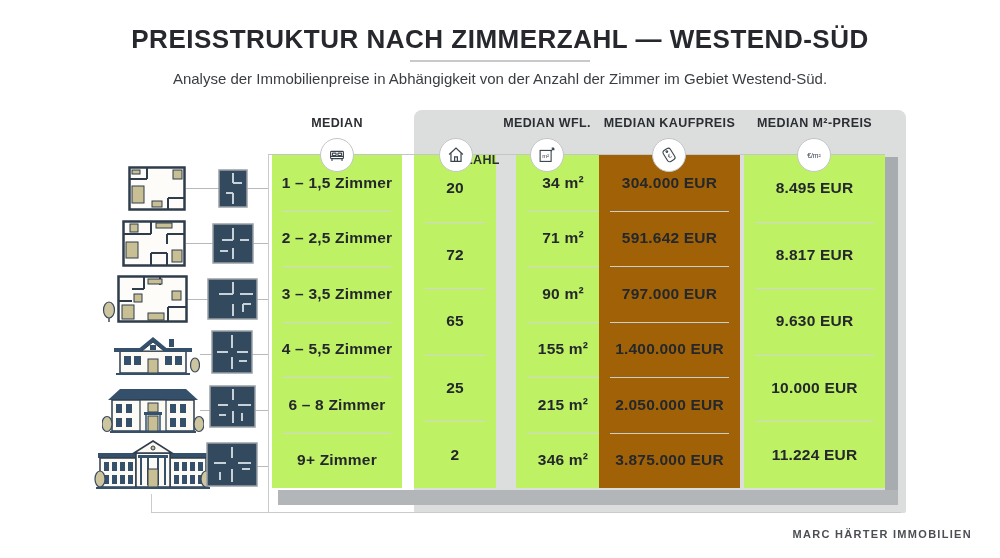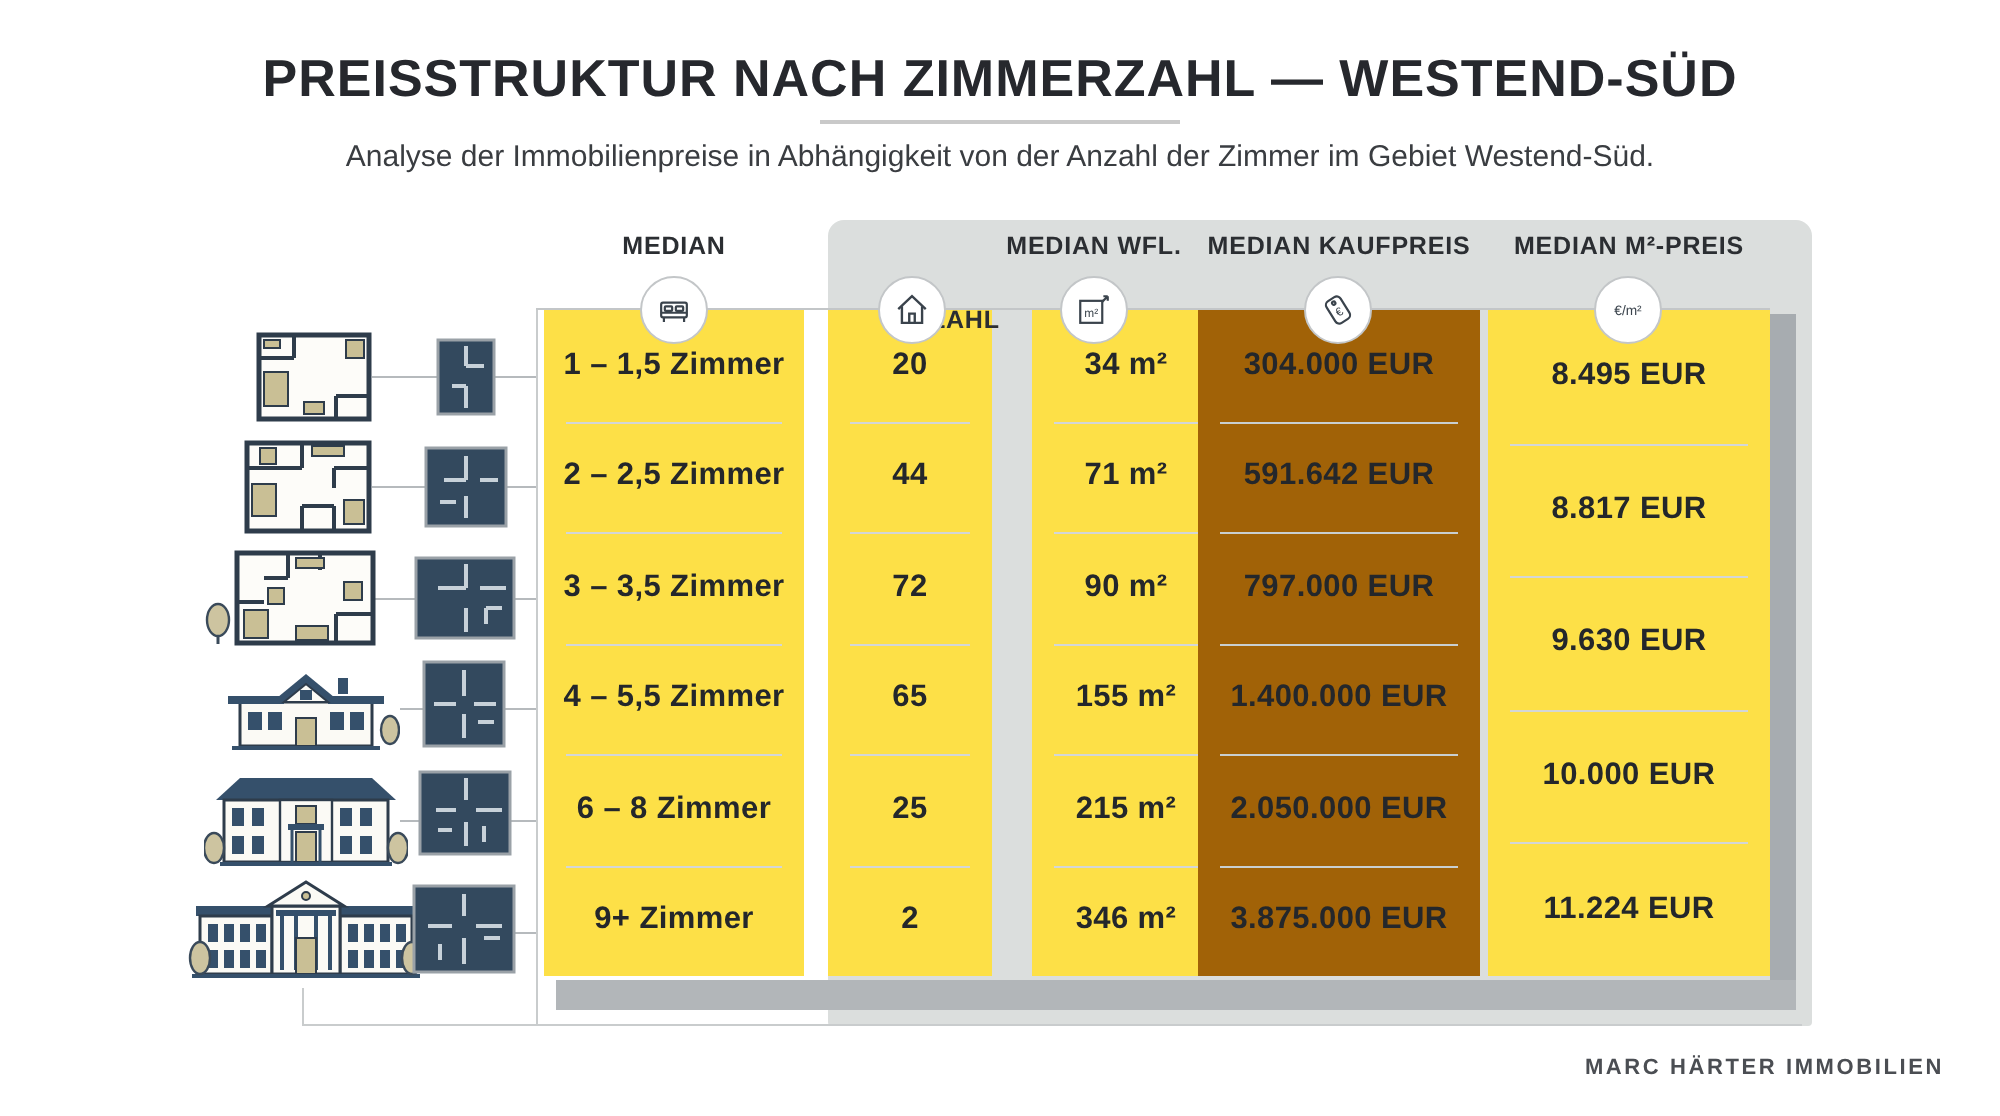--- a/index.html
+++ b/index.html
@@ -17,21 +17,21 @@
   .strip-right{position:absolute;left:885px;top:157px;width:13px;height:348px;background:#a7acb0;z-index:2;}
   .bar-bottom{position:absolute;left:278px;top:490px;width:620px;height:15px;background:#b2b6b9;z-index:2;}
 
   .circle-line{position:absolute;left:268px;top:154px;width:617px;height:1px;background:#c3c6c8;z-index:3;}
   .spine{position:absolute;left:268px;top:155px;width:1px;height:357px;background:#c9cccd;z-index:3;}
   .ground-line{position:absolute;left:151px;top:512px;width:750px;height:1px;background:#c9cccd;z-index:1;}
   .ground-stub{position:absolute;left:151px;top:494px;width:1px;height:18px;background:#c9cccd;z-index:1;}
 
   .connector{position:absolute;height:1px;background:#b6babd;z-index:2;}
 
-  .card{position:absolute;top:155px;height:333px;background:#fde047;display:flex;
+  .card{position:absolute;top:155px;height:333px;background:#bef264;display:flex;
         flex-direction:column;z-index:4;}
   .card.tinted{background:#a16207;}
   .cell{flex:1;display:flex;align-items:center;justify-content:center;position:relative;
         font-size:15.5px;font-weight:600;color:#24272b;letter-spacing:0.2px;white-space:nowrap;}
   .cell + .cell::before{content:"";position:absolute;top:0;left:11px;right:11px;height:1px;background:#d3d6d7;}
   .card.tinted .cell + .cell::before{background:#c9cfd1;}
 
   .col-label{position:absolute;top:116px;text-align:center;font-size:12.5px;font-weight:bold;
              letter-spacing:0.4px;color:#2b2e32;z-index:5;white-space:nowrap;}
   .icon-circle{position:absolute;top:138px;width:34px;height:34px;border-radius:50%;
@@ -115,21 +115,20 @@
   <div class="card" style="left:272px;width:130px;">
     <div class="cell">1 – 1,5 Zimmer</div>
     <div class="cell">2 – 2,5 Zimmer</div>
     <div class="cell">3 – 3,5 Zimmer</div>
     <div class="cell">4 – 5,5 Zimmer</div>
     <div class="cell">6 – 8 Zimmer</div>
     <div class="cell">9+ Zimmer</div>
   </div>
   <div class="card" style="left:414px;width:82px;">
     <div class="cell">20</div>
-    <div class="cell">44</div>
     <div class="cell">72</div>
     <div class="cell">65</div>
     <div class="cell">25</div>
     <div class="cell">2</div>
   </div>
   <div class="card" style="left:500px;width:94px;margin-left:16px;">
     <div class="cell">34 m²</div>
     <div class="cell">71 m²</div>
     <div class="cell">90 m²</div>
     <div class="cell">155 m²</div>

